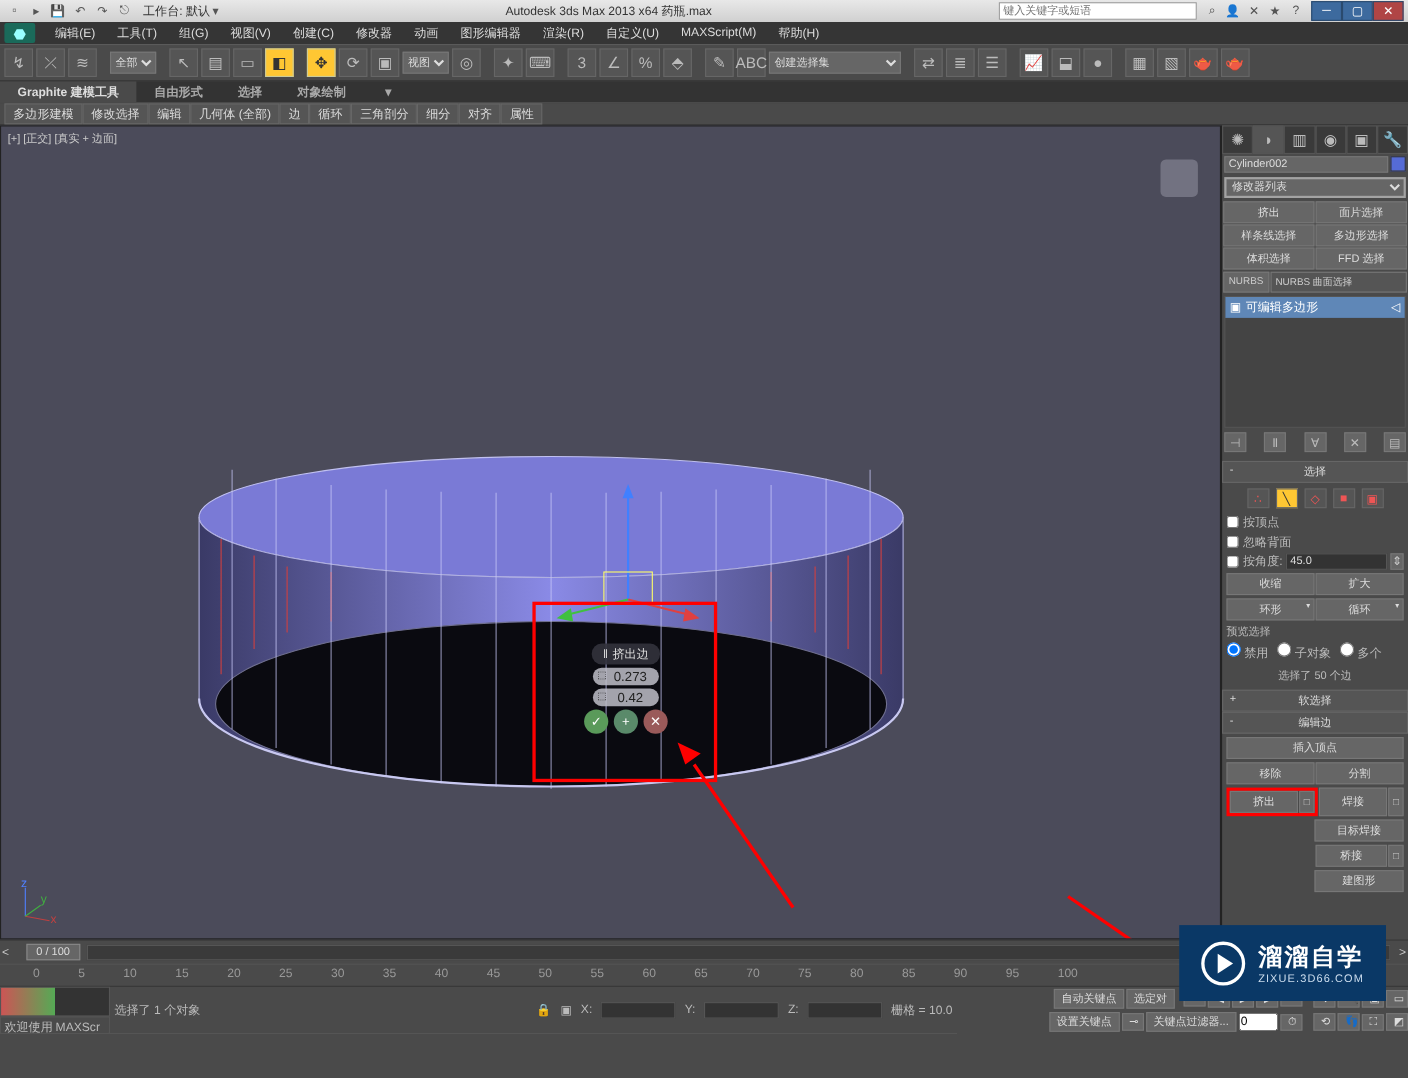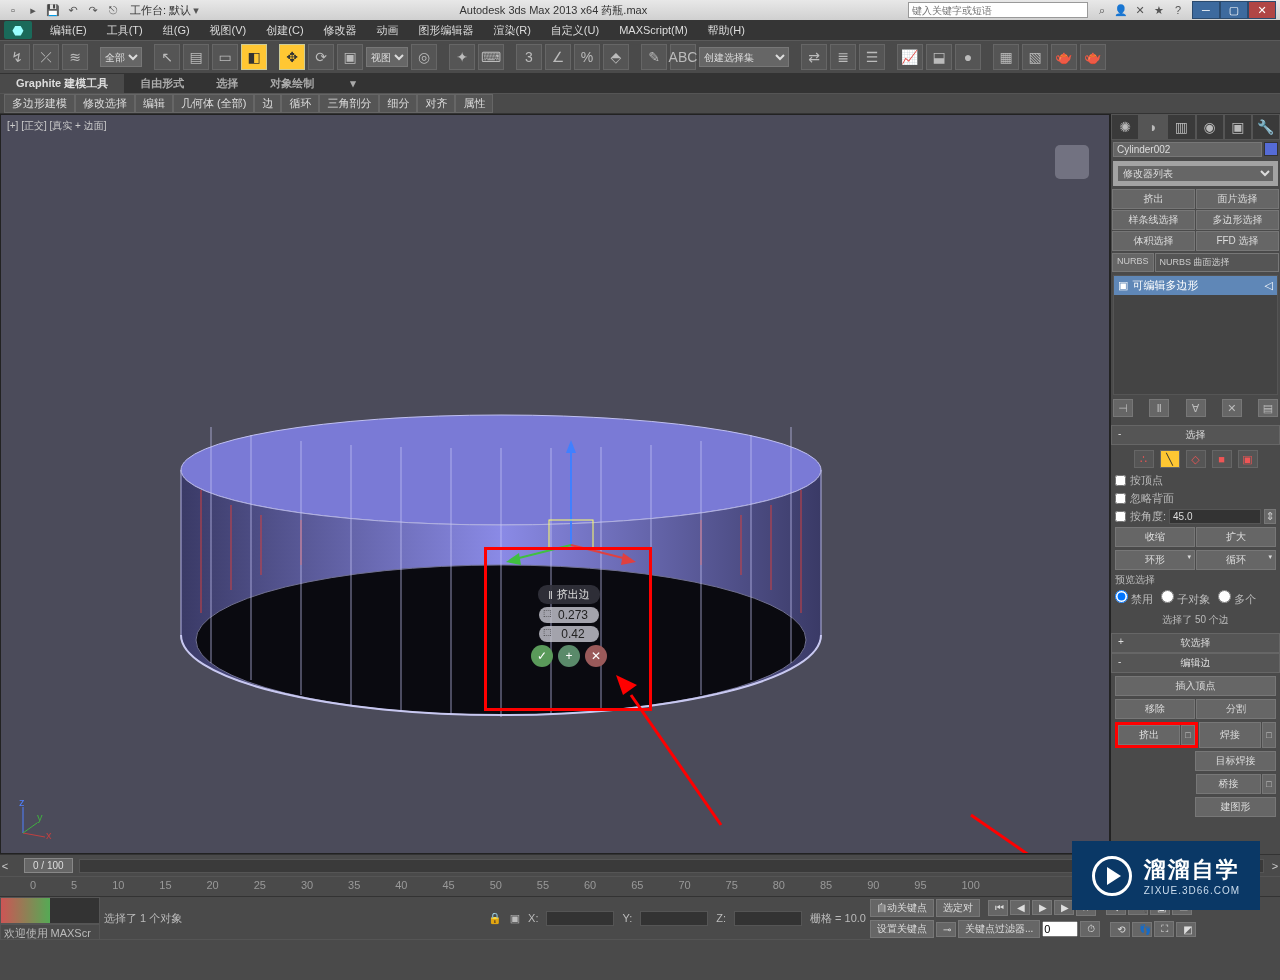--- a/index.html
+++ b/index.html
@@ -61,21 +61,21 @@
 .redbox { position: absolute; border: 3px solid #ff0000; pointer-events: none; }
 
 
 .cmdpanel { width: 170px; background: #4a4a4a; border-left: 1px solid #222; display: flex; flex-direction: column; }
 .cmdpanel .tabs { height: 26px; display: flex; background: #3a3a3a; }
 .cmdpanel .tabs span { flex: 1; display: flex; align-items: center; justify-content: center; font-size: 14px; color: #bbb; border: 1px solid #555; cursor: pointer; }
 .cmdpanel .tabs span.on { background: #555; }
 .cmdpanel .objname { display: flex; padding: 2px; gap: 2px; }
 .cmdpanel .objname input { flex: 1; background: #666; color: #ddd; border: 1px solid #777; padding: 1px 3px; font-size: 10px; }
 .cmdpanel .objname .sw { width: 14px; height: 14px; background: #556bd6; border: 1px solid #333; }
-.cmdpanel select { width: 100%; background: #666; color: #ddd; border: 5px solid #a3a3a3; padding: 1px; font-size: 10px; }
+.cmdpanel select { width: 100%; background: #666; color: #ddd; border: 2px solid #a3a3a3; padding: 1px; font-size: 10px; }
 .cmdpanel .btngrid { display: grid; grid-template-columns: 1fr 1fr; gap: 1px; padding: 1px; }
 .cmdpanel .btngrid button { background: #666; color: #ddd; border: 1px solid #777; padding: 2px 0; font-size: 10px; cursor: pointer; }
 .cmdpanel .nurbs { display:flex; padding:1px; gap:1px; }
 .cmdpanel .nurbs span { background:#666; padding:2px 4px; font-size:9px; border:1px solid #777; }
 .cmdpanel .nurbs span.lbl { flex:1; background:#555; }
 .cmdpanel .stack { background: #444; height: 120px; margin: 2px; border: 1px solid #555; }
 .cmdpanel .stack .item { background: #5f87b7; color: #fff; padding: 2px 4px; display: flex; align-items: center; gap: 4px; font-size: 10px; }
 .cmdpanel .stackbtns { display: flex; padding: 2px; gap: 3px; justify-content: space-between; }
 .cmdpanel .stackbtns span { width: 20px; height: 18px; background: #666; border: 1px solid #777; display: flex; align-items: center; justify-content: center; color: #bbb; font-size: 11px; }
 .cmdpanel .rollhdr { background: #555; color: #ddd; padding: 2px 6px; font-size: 10px; border: 1px solid #666; cursor: pointer; position: relative; text-align: center; }
@@ -109,21 +109,21 @@
 
 .statusbar { height: 44px; background: #4a4a4a; border-top: 1px solid #333; display: flex; }
 .statusbar .left { width: 100px; display: flex; flex-direction: column; }
 .statusbar .left .top { flex: 1; border: 1px solid #555; display: flex; }
 .statusbar .left .top span { flex: 1; background: #333; }
 .statusbar .left .top span.fill { background: linear-gradient(90deg, #cc5555, #55aa55); }
 .statusbar .left .bot { height: 16px; font-size: 9px; color: #bbb; padding: 1px 3px; border: 1px solid #555; }
 .statusbar .mid { flex: 1; display: flex; flex-direction: column; }
 .statusbar .mid .row { flex: 1; display: flex; align-items: center; padding: 0 4px; gap: 8px; font-size: 10px; color: #bbb; border-bottom: 1px solid #555; }
 .statusbar .mid .row input.coord { width: 68px; background: #333; border: 1px solid #555; color: #ddd; padding: 1px 3px; font-size: 10px; }
-.statusbar .right { width: 410px; display: flex; flex-direction: column; }
+.statusbar .right { width: 410px; display: flex; flex-direction: column; align-items: flex-end; }
 .statusbar .right .row { flex: 1; display: flex; align-items: center; gap: 2px; font-size: 10px; }
 .statusbar .right button { background: #666; border: 1px solid #777; color: #ddd; padding: 1px 6px; font-size: 10px; }
 
 
 .watermark { position: absolute; right: 20px; bottom: 70px; background: #0a3866; color: #fff; padding: 14px 20px; display: flex; align-items: center; gap: 12px; }
 .watermark .play { width: 40px; height: 40px; border: 3px solid #fff; border-radius: 50%; display: flex; align-items: center; justify-content: center; }
 .watermark .play::before { content: ""; border-left: 14px solid #fff; border-top: 9px solid transparent; border-bottom: 9px solid transparent; margin-left: 4px; }
 .watermark .txt { display: flex; flex-direction: column; }
 .watermark .txt .big { font-size: 22px; font-weight: bold; letter-spacing: 2px; }
 .watermark .txt .sm { font-size: 10px; letter-spacing: 1px; color: #cde; }
@@ -195,21 +195,21 @@
   <span class="tb">✦</span>
   <span class="tb">⌨</span>
   <span class="sep"></span>
   <span class="tb">3</span>
   <span class="tb">∠</span>
   <span class="tb">%</span>
   <span class="tb">⬘</span>
   <span class="sep"></span>
   <span class="tb">✎</span>
   <span class="tb">ABC</span>
-  <select style="width:90px"><option>创建选择集</option></select>
+  <select style="width:120px"><option>创建选择集</option></select>
   <span class="sep"></span>
   <span class="tb">⇄</span>
   <span class="tb">≣</span>
   <span class="tb">☰</span>
   <span class="sep"></span>
   <span class="tb">📈</span>
   <span class="tb">⬓</span>
   <span class="tb">●</span>
   <span class="sep"></span>
   <span class="tb">▦</span>

